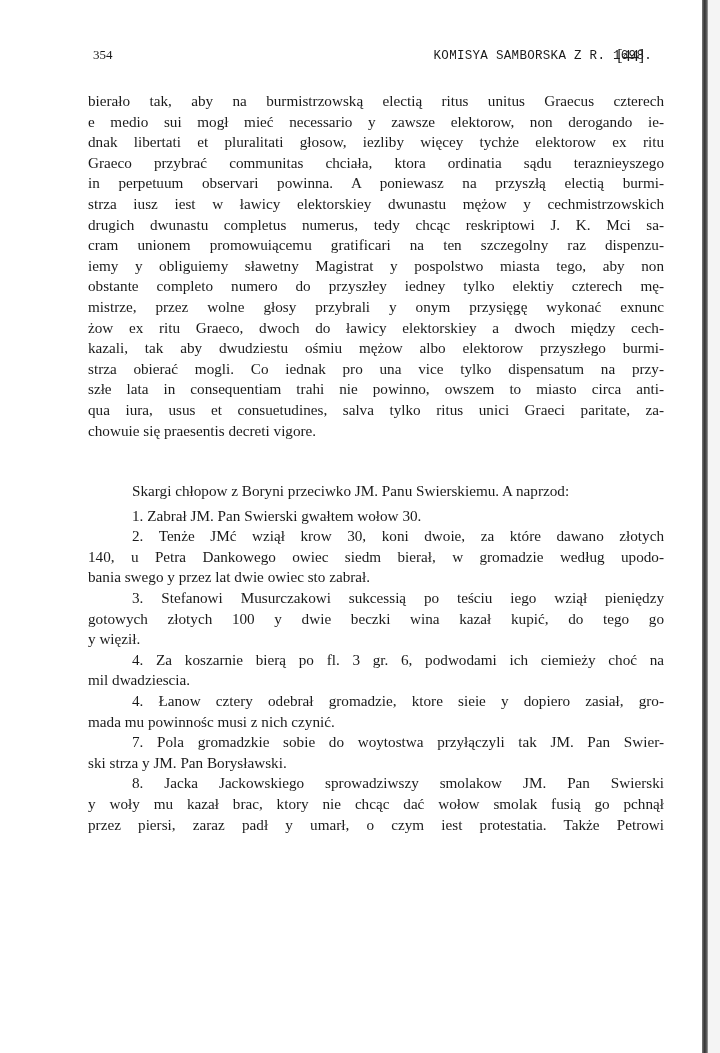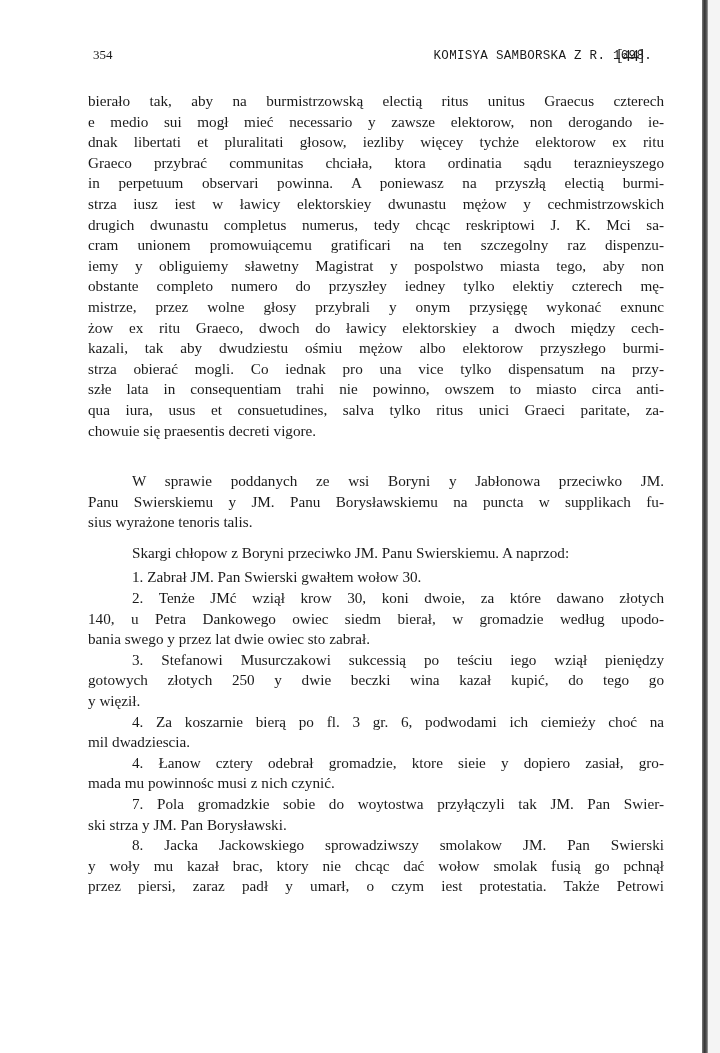--- a/index.html
+++ b/index.html
@@ -52,43 +52,38 @@
     <span class="ln">szłe lata in consequentiam trahi nie powinno, owszem to miasto circa anti-</span>
     <span class="ln">qua iura, usus et consuetudines, salva tylko ritus unici Graeci paritate, za-</span>
     <span class="ln last">chowuie się praesentis decreti vigore.</span>
   </div>
 
   <div class="gap"></div>
 
 
   <div class="gap-s"></div>
 
-  <div>
-    <span class="ln ind">W sprawie poddanych ze wsi Boryni y Jabłonowa przeciwko JM.</span>
-    <span class="ln">Panu Swierskiemu y JM. Panu Borysławskiemu na puncta w supplikach fu-</span>
-    <span class="ln last">sius wyrażone tenoris talis.</span>
-  </div>
 
   <div class="gap-s"></div>
 
   <span class="ln ind last">Skargi chłopow z Boryni przeciwko JM. Panu Swierskiemu. A naprzod:</span>
   <div style="height:4px"></div>
 
   <div>
     <div>
       <span class="ln ind last">1. Zabrał JM. Pan Swierski gwałtem wołow 30.</span>
     </div>
     <div>
       <span class="ln ind">2. Tenże JMć wziął krow 30, koni dwoie, za które dawano złotych</span>
       <span class="ln">140, u Petra Dankowego owiec siedm bierał, w gromadzie według upodo-</span>
       <span class="ln last">bania swego y przez lat dwie owiec sto zabrał.</span>
     </div>
     <div>
       <span class="ln ind">3. Stefanowi Musurczakowi sukcessią po teściu iego wziął pieniędzy</span>
-      <span class="ln">gotowych złotych 250 y dwie beczki wina kazał kupić, do tego go</span>
+      <span class="ln">gotowych złotych 100 y dwie beczki wina kazał kupić, do tego go</span>
       <span class="ln last">y więził.</span>
     </div>
     <div>
       <span class="ln ind">4. Za koszarnie bierą po fl. 3 gr. 6, podwodami ich ciemieży choć na</span>
       <span class="ln last">mil dwadziescia.</span>
     </div>
     <div>
       <span class="ln ind">4. Łanow cztery odebrał gromadzie, ktore sieie y dopiero zasiał, gro-</span>
       <span class="ln last">mada mu powinnośc musi z nich czynić.</span>
     </div>

